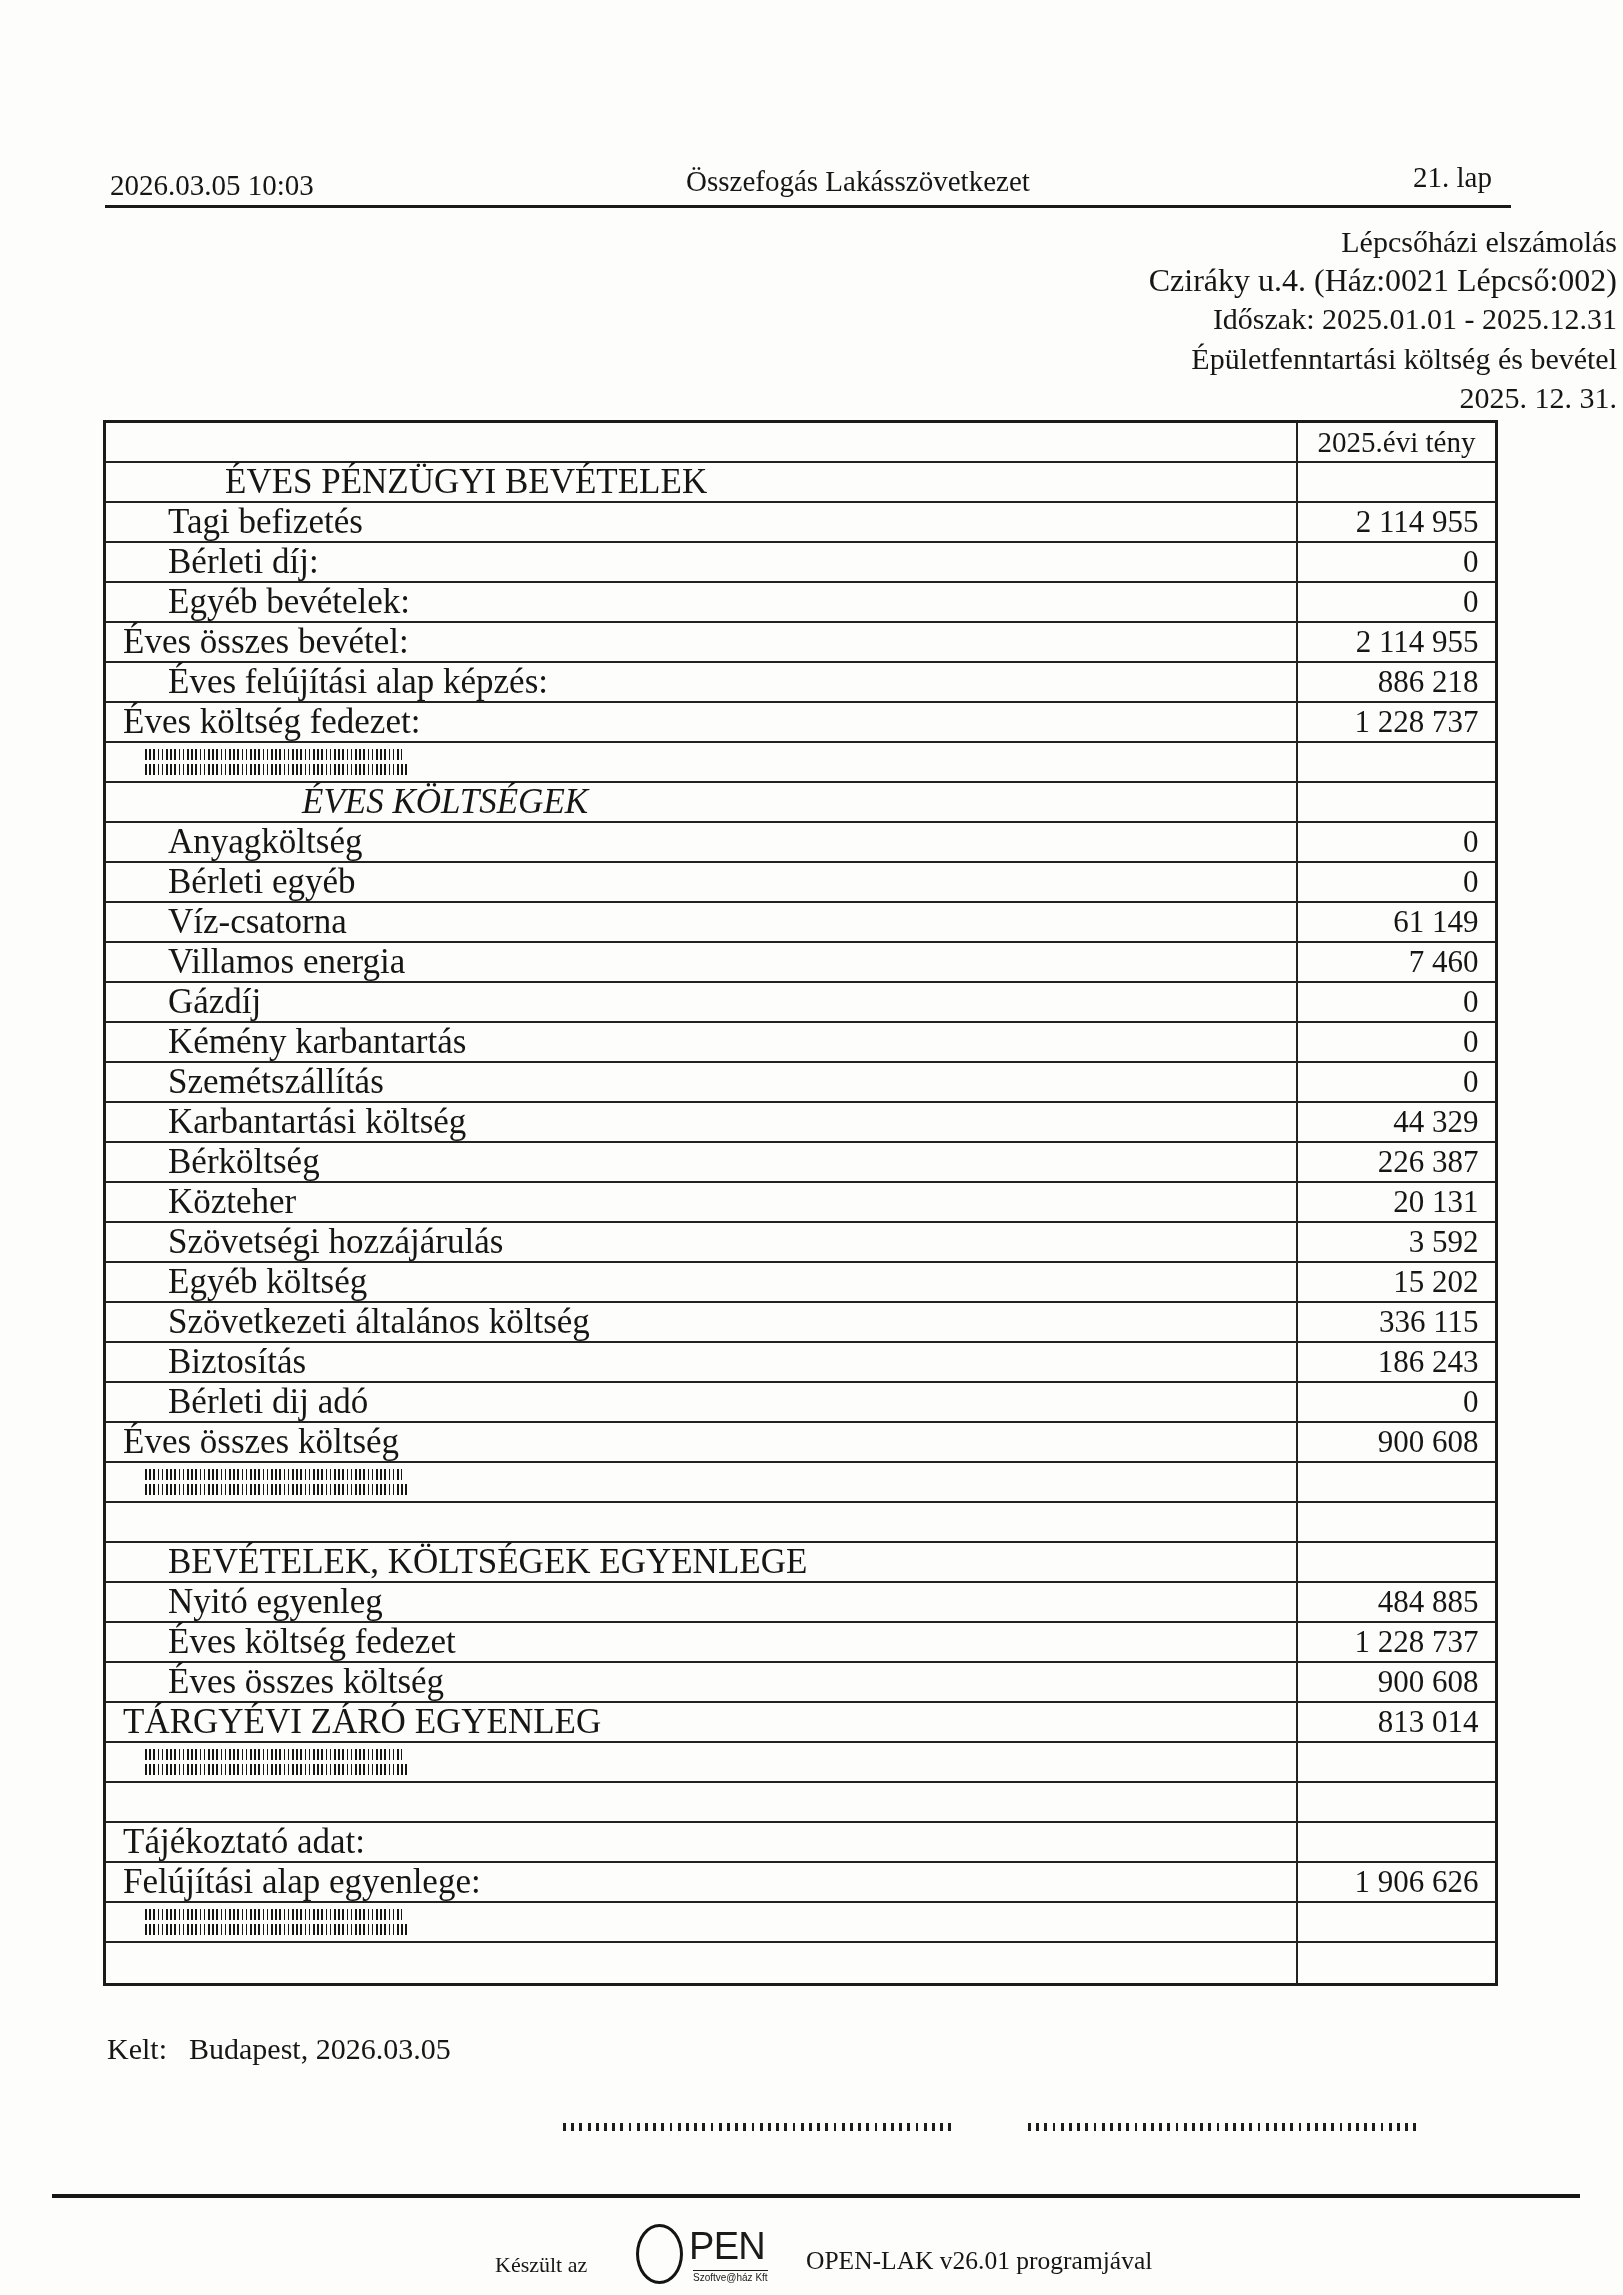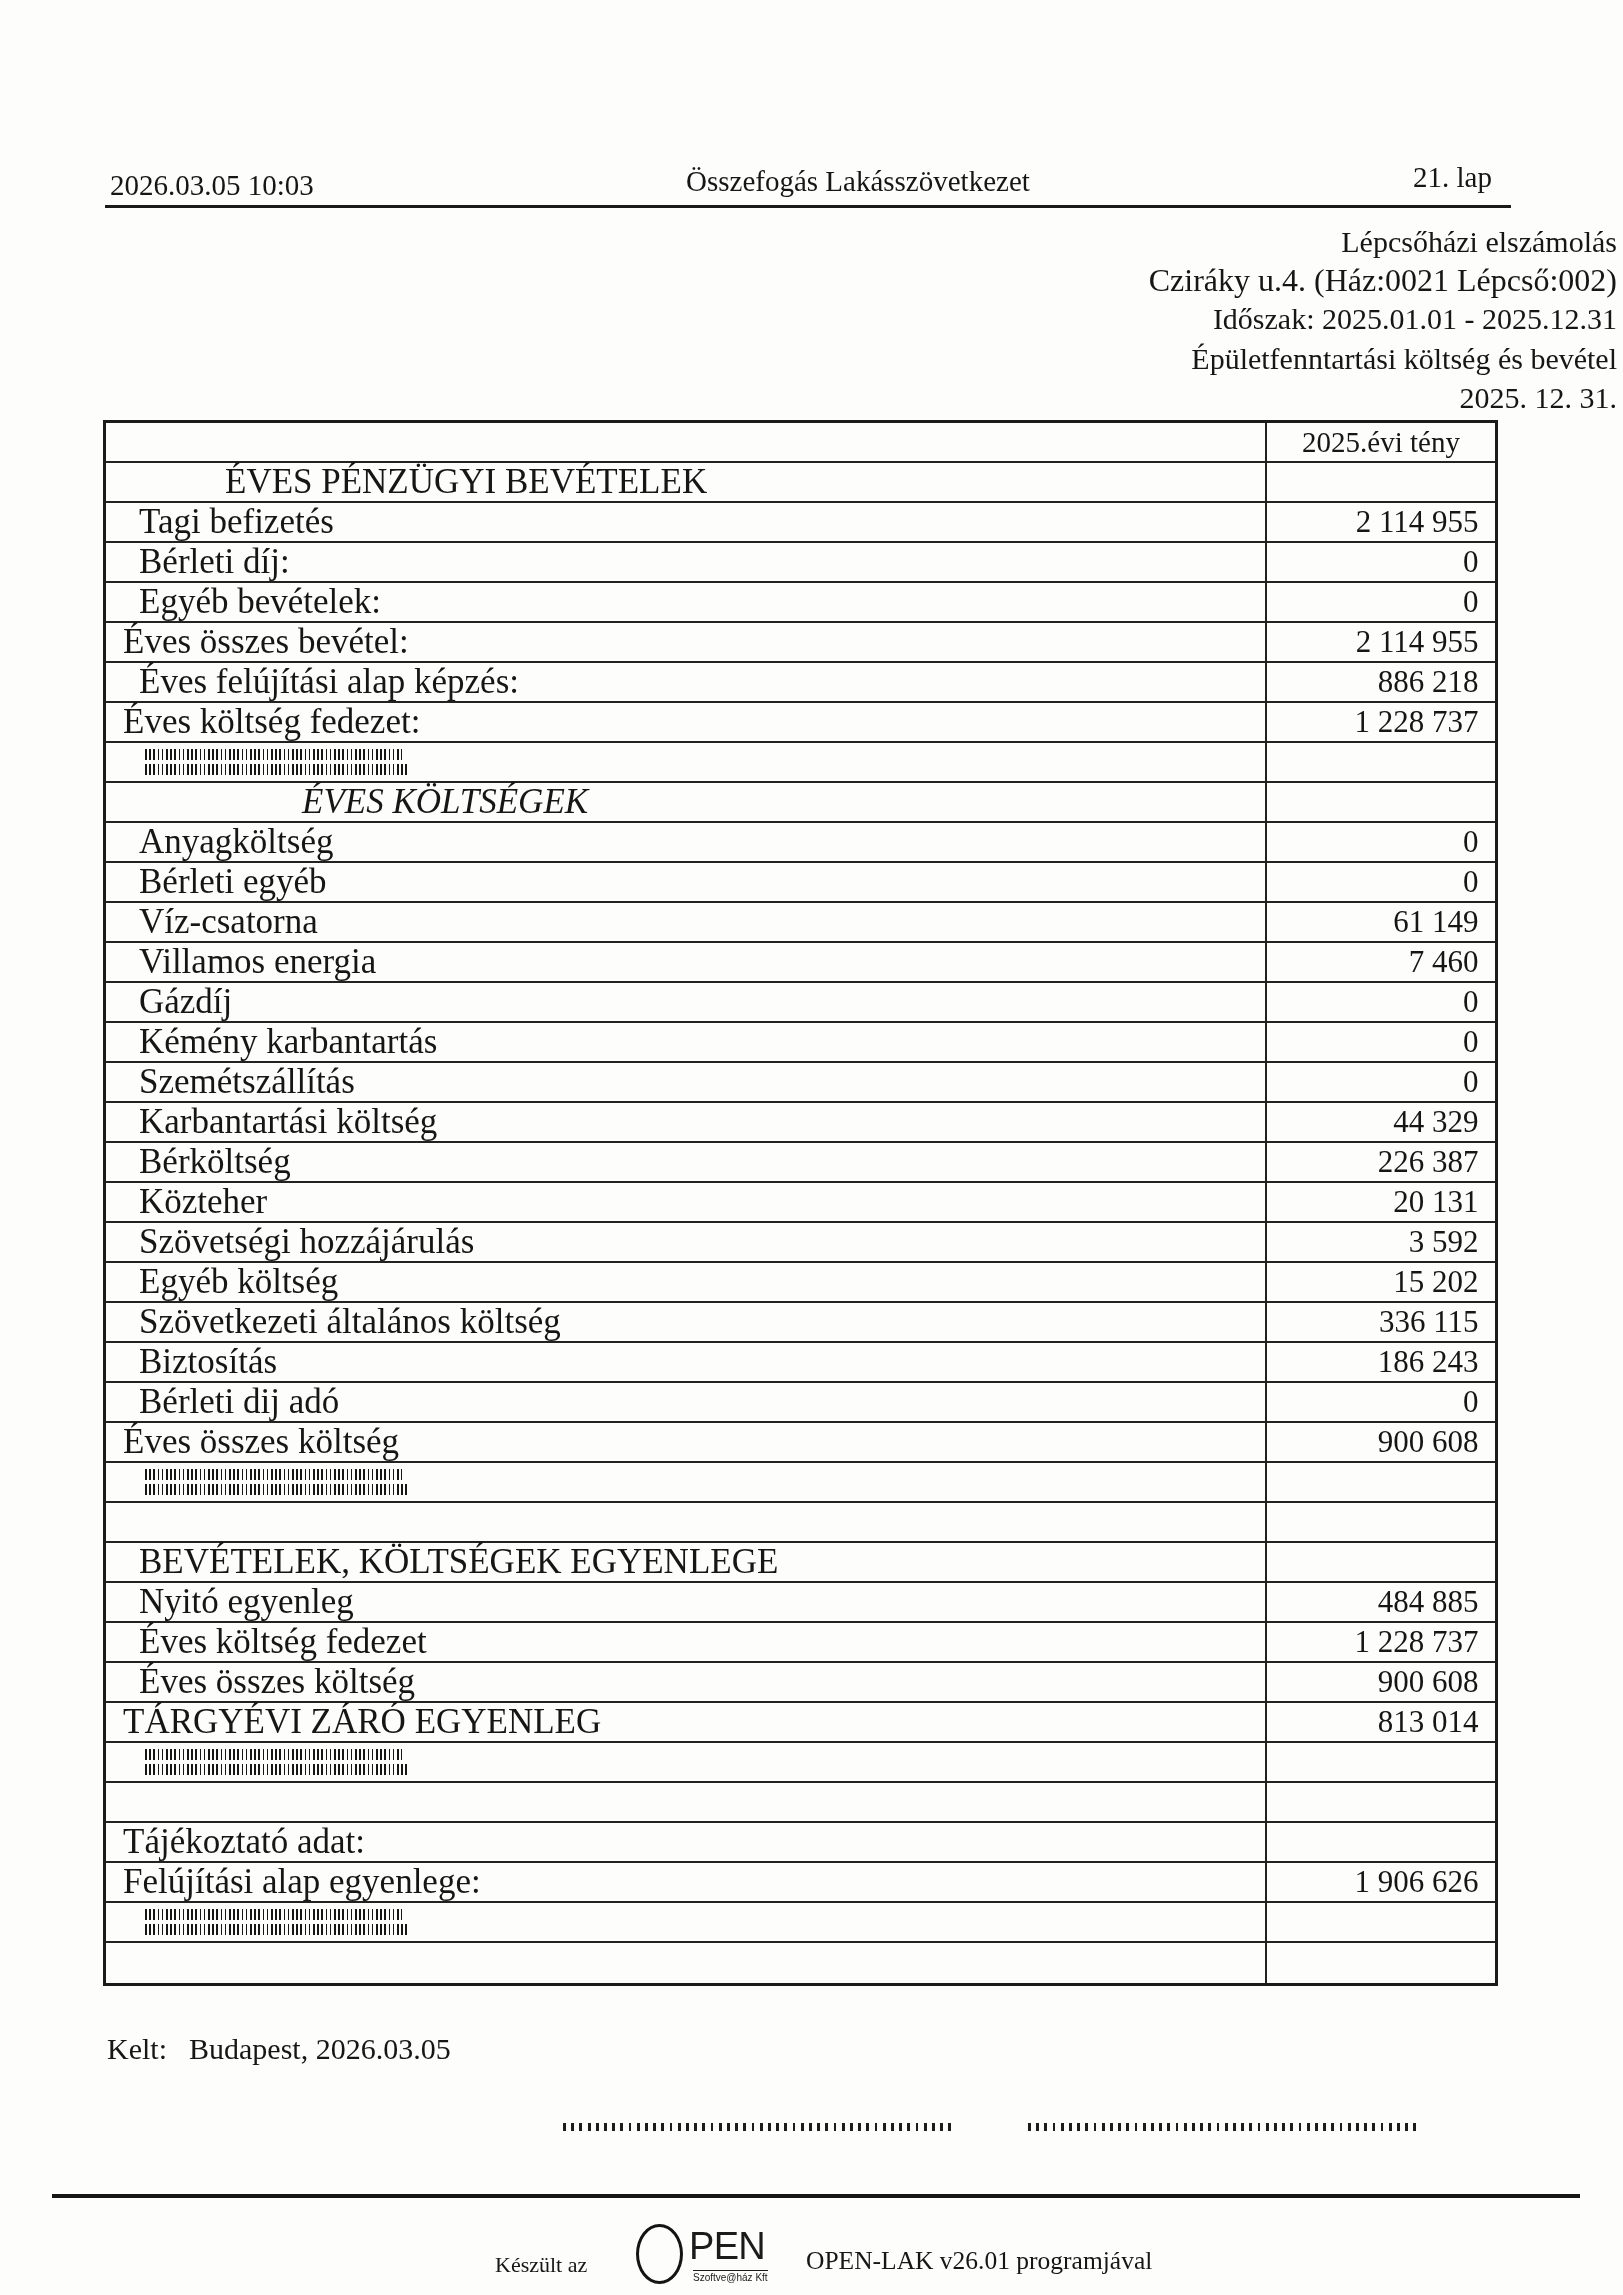--- a/index.html
+++ b/index.html
@@ -19,25 +19,25 @@
   .t1{top:225px;}
   .t2{top:262px;font-size:32px;font-weight:normal;}
   .t3{top:302px;}
   .t4{top:342px;}
   .t5{top:381px;}
   
   .table{left:103px;top:420px;width:1389px;border:3.3px solid #1b1b1b;background:transparent;}
   .row{display:flex;height:40px;border-bottom:2px solid #222;box-sizing:border-box;}
   .row:last-child{border-bottom:none;}
   .lbl{flex:1;display:flex;align-items:center;font-size:35px;box-sizing:border-box;white-space:nowrap;}
-  .val{width:230px;box-sizing:border-box;border-left:2px solid #222;display:flex;align-items:center;
+  .val{width:199px;box-sizing:border-box;border-left:2px solid #222;display:flex;align-items:center;
        justify-content:flex-end;padding-right:16.4px;font-size:31px;white-space:nowrap;margin-left:7px;}
   .row.colheader .val{justify-content:center;padding-right:0;font-size:29px;}
   .ind-0{padding-left:17px;}
-  .ind-1{padding-left:33px;}
+  .ind-1{padding-left:62px;}
   .ind-2{padding-left:119px;}
   .ind-3{padding-left:196px;font-style:italic;}
   .bars{margin-left:22px;display:flex;flex-direction:column;gap:3.3px;}
   .strip{width:257px;height:11px;
          background:repeating-linear-gradient(90deg,#161616 0 1.7px,transparent 1.7px 4.2px);}
   .strip.s2{width:263px;}
   
   .kelt{left:107px;top:2032px;font-size:30px;}
   .kelt .kv{margin-left:22px;}
   .dots{top:2123px;height:7.9px;width:393px;

